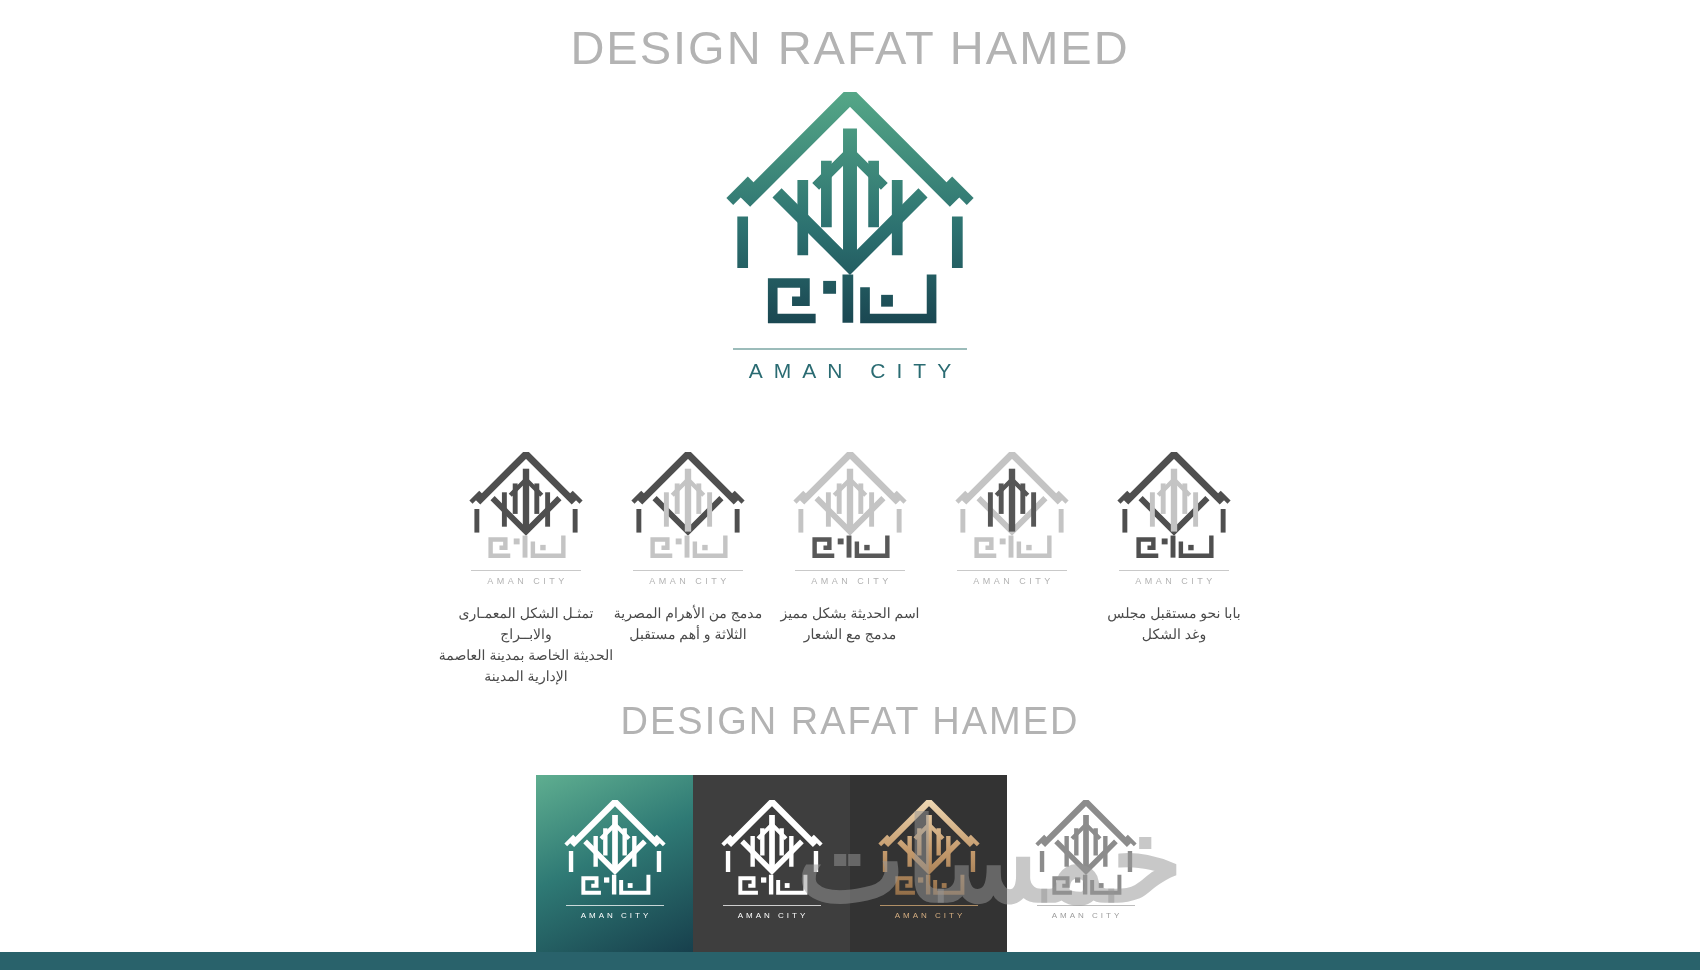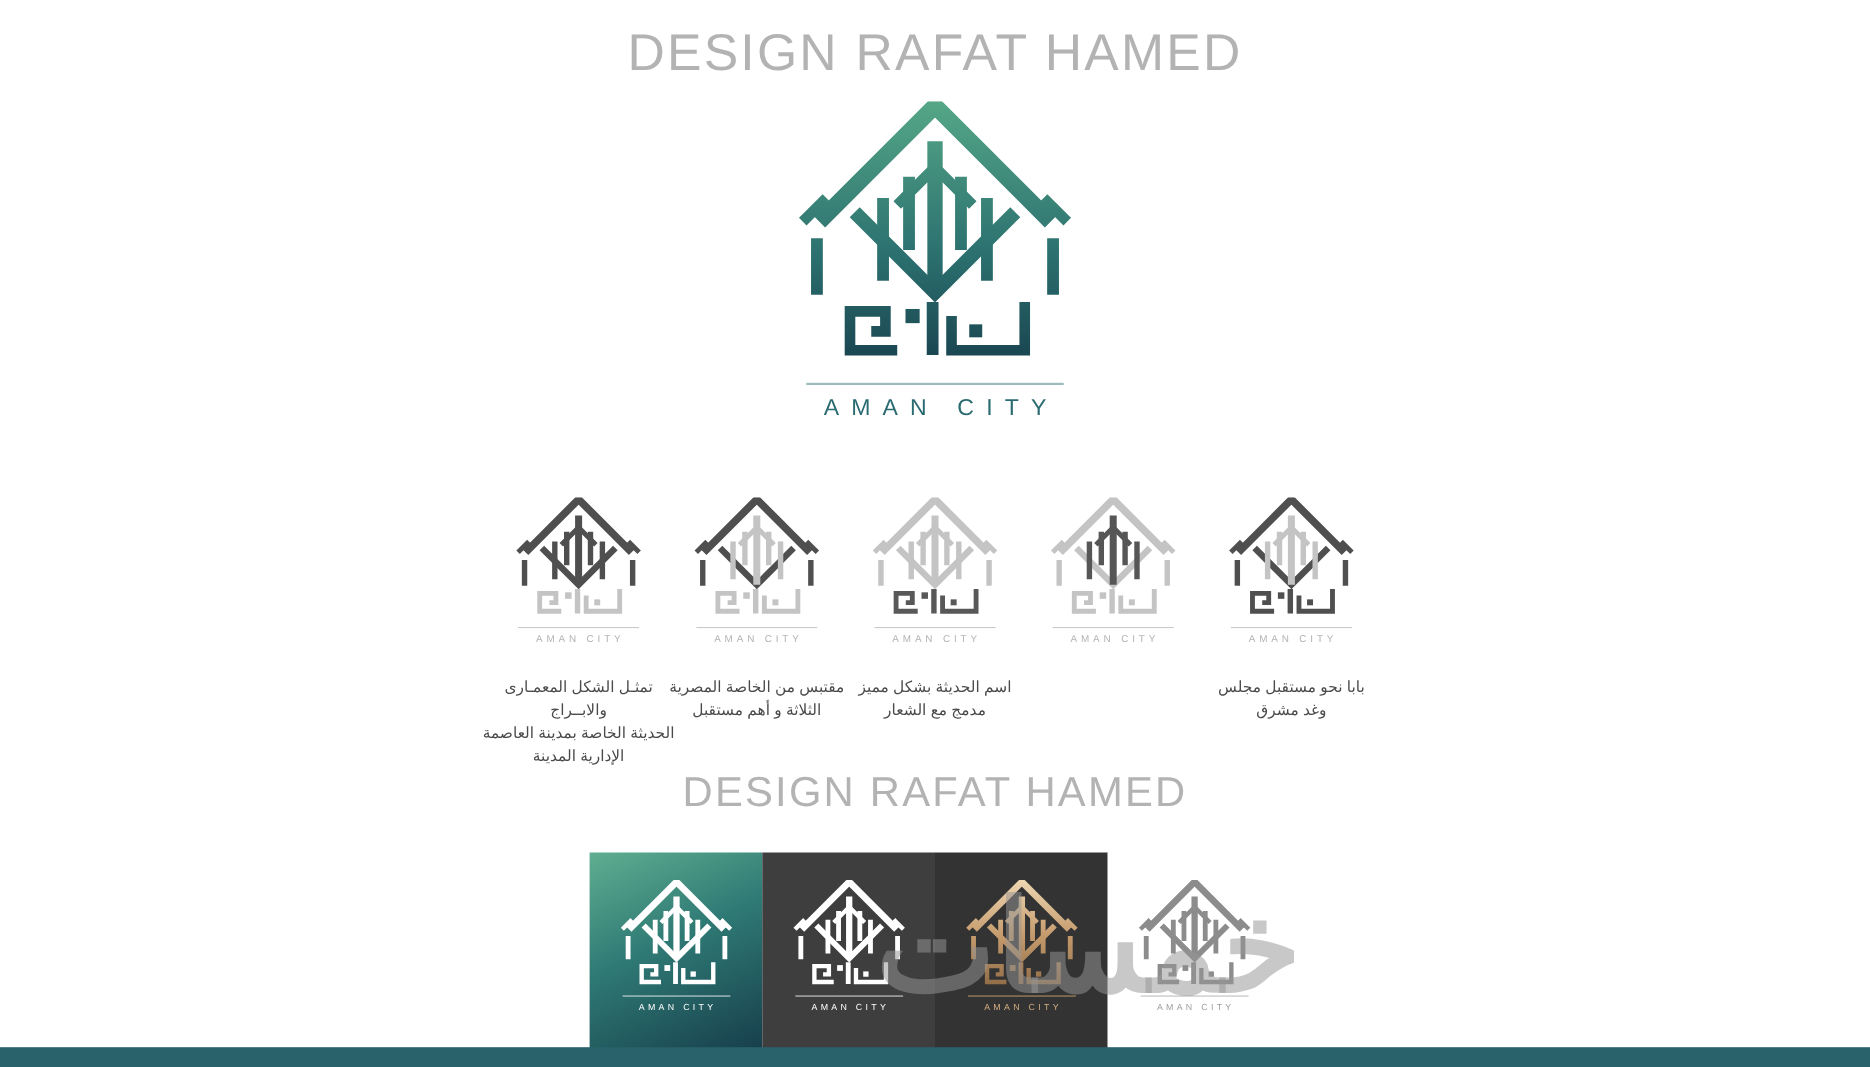--- a/index.html
+++ b/index.html
@@ -20,21 +20,21 @@
   .main-rule{width:234px;height:2px;background:#9cbcba;margin-top:7px;}
   .main-wordmark{margin-top:9px;font-size:21px;letter-spacing:11px;color:#2a6b72;
                  font-weight:400;white-space:nowrap;padding-left:11px;}
 
   
   #variants{position:absolute;top:452px;left:50%;transform:translateX(-50%);display:flex;}
   .variant{width:162px;display:flex;flex-direction:column;align-items:center;}
   .v-mark{width:118px;height:114px;}
   .v-rule{width:110px;height:1px;background:#c9c9c9;margin-top:4px;}
   .v-wordmark{margin-top:5px;font-size:9px;letter-spacing:3.5px;color:#b3b3b3;white-space:nowrap;padding-left:3px;}
-  .v-caption{margin-top:28px;direction:rtl;font-size:14px;line-height:21px;color:#4a4a4a;
+  .v-caption{margin-top:17px;direction:rtl;font-size:14px;line-height:21px;color:#4a4a4a;
              text-align:center;width:185px;}
   .v1{--cr:#4f4f4f;--cc:#4f4f4f;--cw:#c4c4c4;}
   .v2{--cr:#4f4f4f;--cc:#c4c4c4;--cw:#c4c4c4;}
   .v3{--cr:#c4c4c4;--cc:#c4c4c4;--cw:#585858;}
   .v4{--cr:#c4c4c4;--cc:#565656;--cw:#c4c4c4;}
   .v5{--cr:#4f4f4f;--cc:#c4c4c4;--cw:#4f4f4f;}
 
   
   #tiles{position:absolute;top:775px;left:50%;transform:translateX(-50%);display:flex;}
   .tile{width:157px;height:178px;display:flex;flex-direction:column;align-items:center;
@@ -127,21 +127,21 @@
       </div>
     </div>
 
     <div class="variant">
       <svg class="v-mark v2" viewBox="0 0 240 232">
           <use href="#aman-mark"></use>
         </svg>
       <div class="v-rule"></div>
       <div class="v-wordmark">AMAN CITY</div>
       <div class="v-caption">
-        <div>مقتبس من الخاصة المصرية</div>
+        <div>مدمج من الأهرام المصرية</div>
         <div>الثلاثة و أهم مستقبل</div>
       </div>
     </div>
 
     <div class="variant">
       <svg class="v-mark v3" viewBox="0 0 240 232">
           <use href="#aman-mark"></use>
         </svg>
       <div class="v-rule"></div>
       <div class="v-wordmark">AMAN CITY</div>
@@ -160,21 +160,21 @@
     </div>
 
     <div class="variant">
       <svg class="v-mark v5" viewBox="0 0 240 232">
           <use href="#aman-mark"></use>
         </svg>
       <div class="v-rule"></div>
       <div class="v-wordmark">AMAN CITY</div>
       <div class="v-caption">
         <div>بابا نحو مستقبل مجلس</div>
-        <div>وغد مشرق</div>
+        <div>وغد الشكل</div>
       </div>
     </div>
 
   </div>
 
   <div class="title" id="title-bottom">DESIGN RAFAT HAMED</div>
 
   <div id="tiles">
 
     <div class="tile tile-green">

